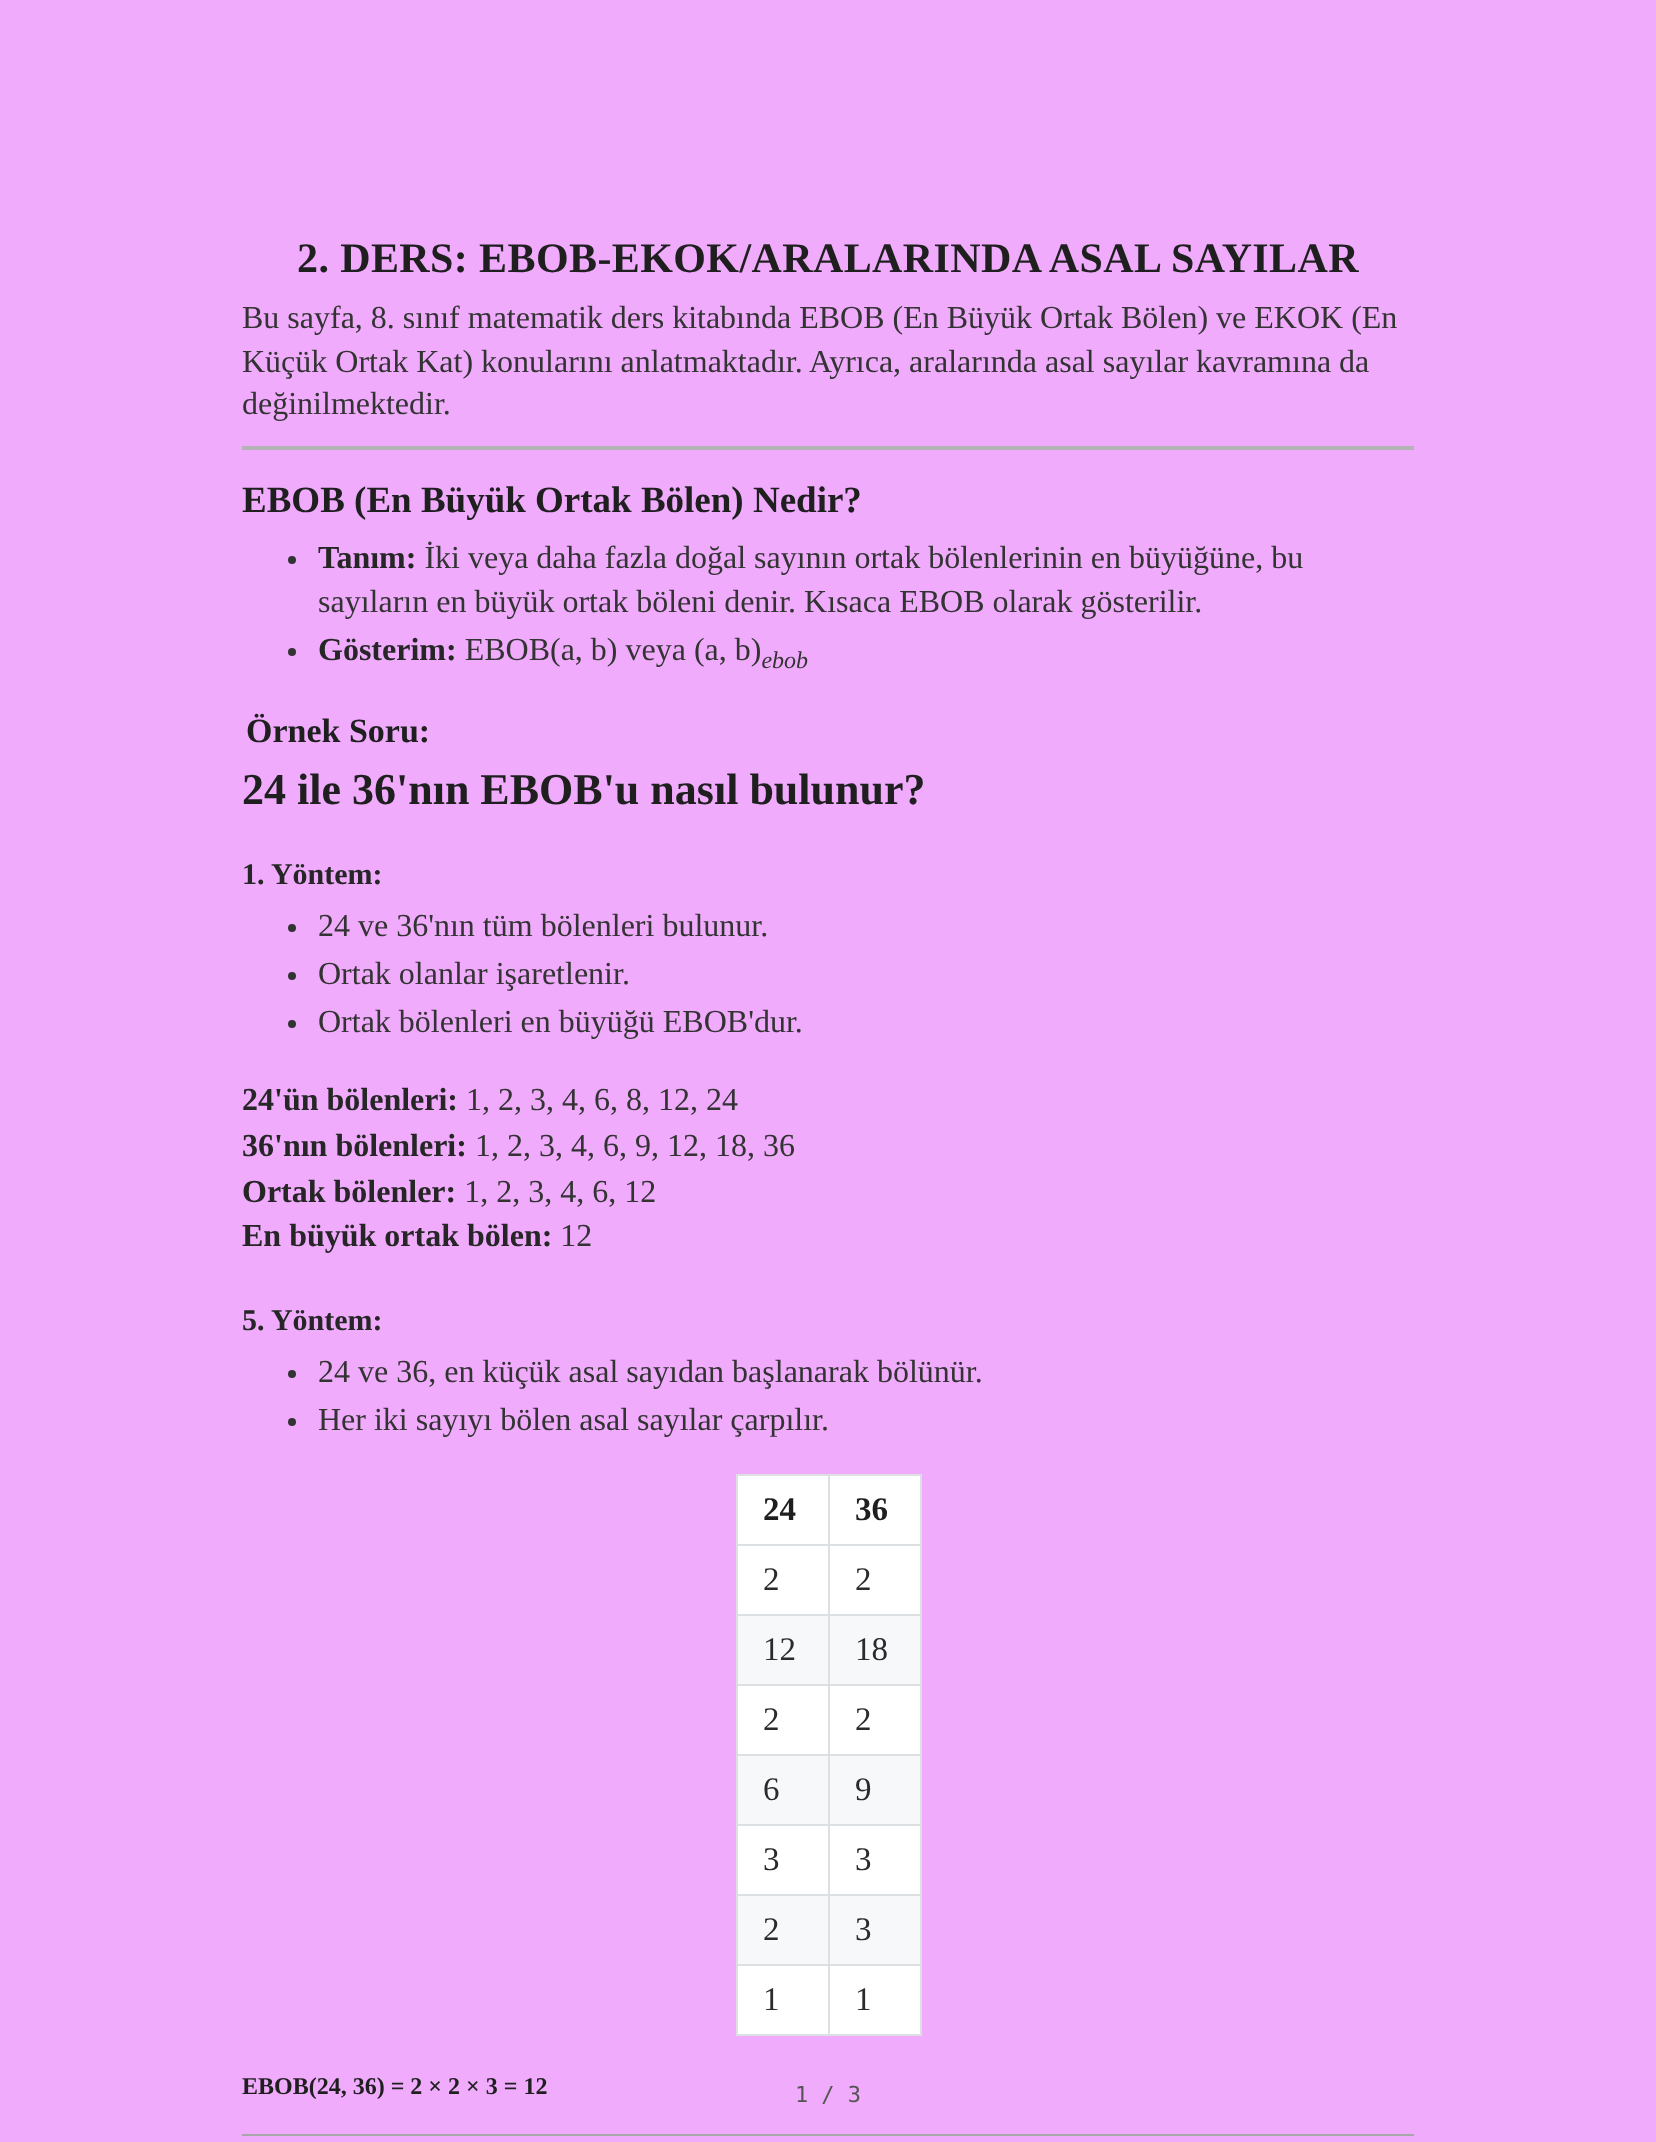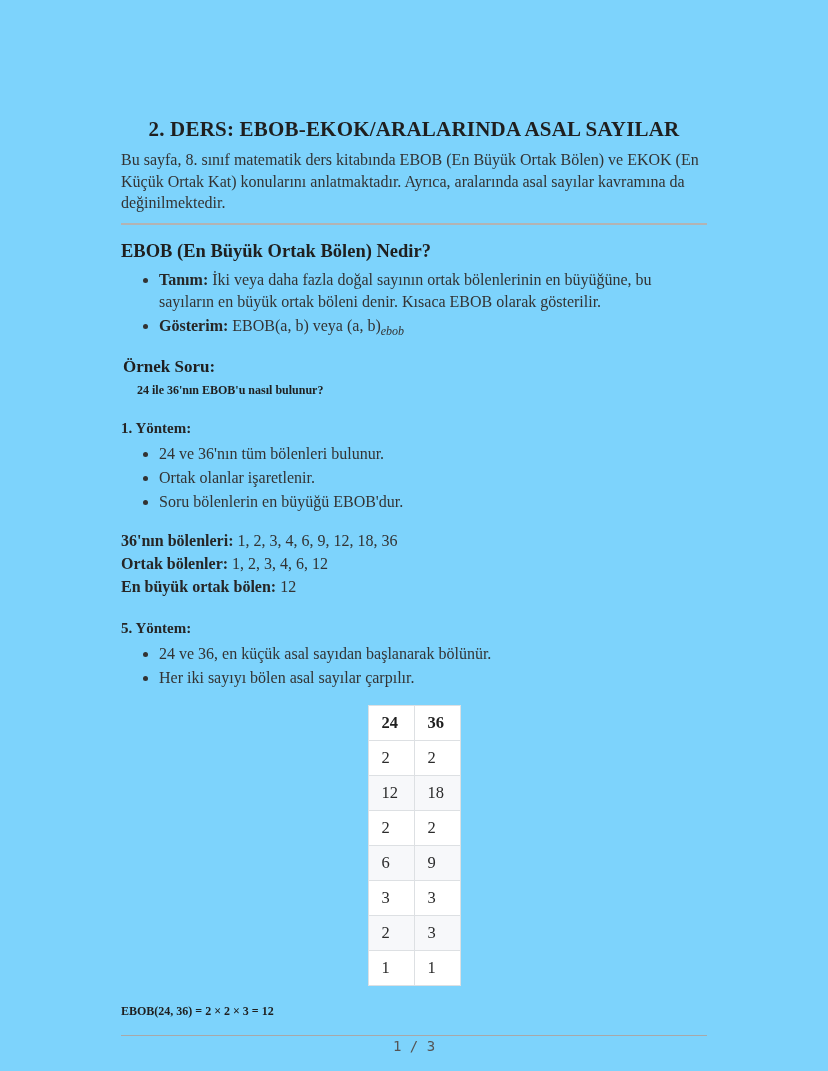--- a/index.html
+++ b/index.html
@@ -2,21 +2,21 @@
 <html lang="tr"><head>
 <meta charset="utf-8">
 <style>
   * { box-sizing: border-box; }
   html, body { margin: 0; padding: 0; background: #ffffff; }
   .page {
     position: relative;
     width: 828px;
     height: 1071px;
     margin: 0 auto;
-    background: #7dd3fc;
+    background: #f0abfc;
     font-family: "Liberation Serif", "DejaVu Serif", serif;
     color: #333333;
     overflow: hidden;
   }
   .content {
     padding: 116px 121px 0 121px;
   }
   .doc-title {
     margin: 0;
     font-size: 21px;
@@ -54,22 +54,22 @@
   ul.bullets li { margin: 2px 0; }
   .b { font-weight: bold; color: #262626; text-align: center; }
   sub.notation-sub { font-style: italic; font-size: 12px; }
   h3.example-heading {
     margin: 17px 0 0 2px;
     font-size: 17px;
     font-weight: bold;
     color: #1f1f1f;
   }
   p.question {
-    margin: 6px 0 0 16px;
-    font-size: 12px;
+    margin: 6px 0 0 0;
+    font-size: 22px;
     font-weight: bold;
     color: #1f1f1f;
   }
   h4.method-heading {
     margin: 22px 0 0 0;
     font-size: 15px;
     font-weight: bold;
     color: #262626;
   }
   .divisors {
@@ -106,21 +106,21 @@
     background: #a8a8a8;
     margin: 16px 0 0 0;
   }
   .footer {
     position: absolute;
     left: 0;
     bottom: 17px;
     width: 100%;
     text-align: center;
     font-family: "DejaVu Sans Mono", monospace;
-    font-size: 14px;
+    font-size: 11px;
     color: #555555;
   }
 </style>
 </head>
 <body>
 
 <div class="page">
   <div class="content">
 
     <h1 class="doc-title">2. DERS: EBOB-EKOK/ARALARINDA ASAL SAYILAR</h1>
@@ -144,24 +144,28 @@
 
     <h3 class="example-heading">Örnek Soru:</h3>
 
     <p class="question">24 ile 36'nın EBOB'u nasıl bulunur?</p>
 
     <h4 class="method-heading">1. Yöntem:</h4>
 
     <ul class="bullets">
       <li>24 ve 36'nın tüm bölenleri bulunur.</li>
       <li>Ortak olanlar işaretlenir.</li>
-      <li>Soru bölenlerin en büyüğü EBOB'dur.</li>
+      <li>Ortak bölenleri en büyüğü EBOB'dur.</li>
     </ul>
 
     <div class="divisors">
+      <p class="divisor-line">
+        <span class="b">24'ün bölenleri:</span>
+        <span>1, 2, 3, 4, 6, 8, 12, 24</span>
+      </p>
       <p class="divisor-line">
         <span class="b">36'nın bölenleri:</span>
         <span>1, 2, 3, 4, 6, 9, 12, 18, 36</span>
       </p>
       <p class="divisor-line">
         <span class="b">Ortak bölenler:</span>
         <span>1, 2, 3, 4, 6, 12</span>
       </p>
       <p class="divisor-line">
         <span class="b">En büyük ortak bölen:</span>

